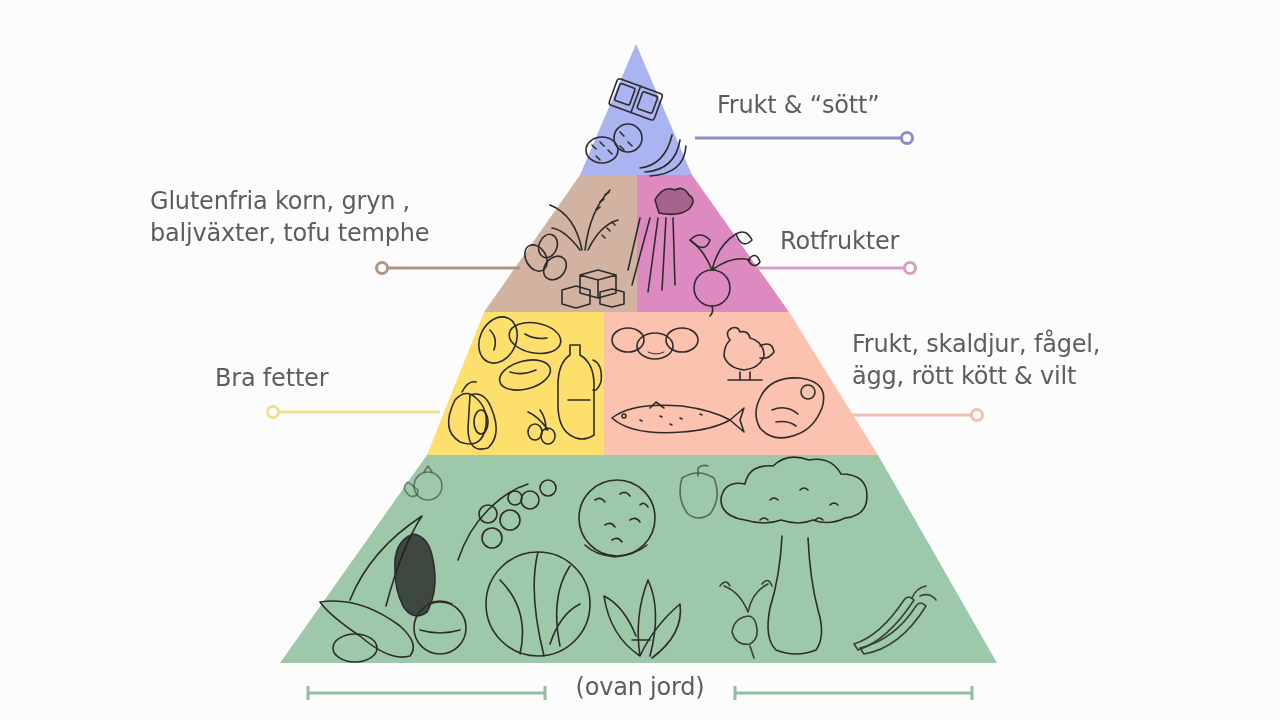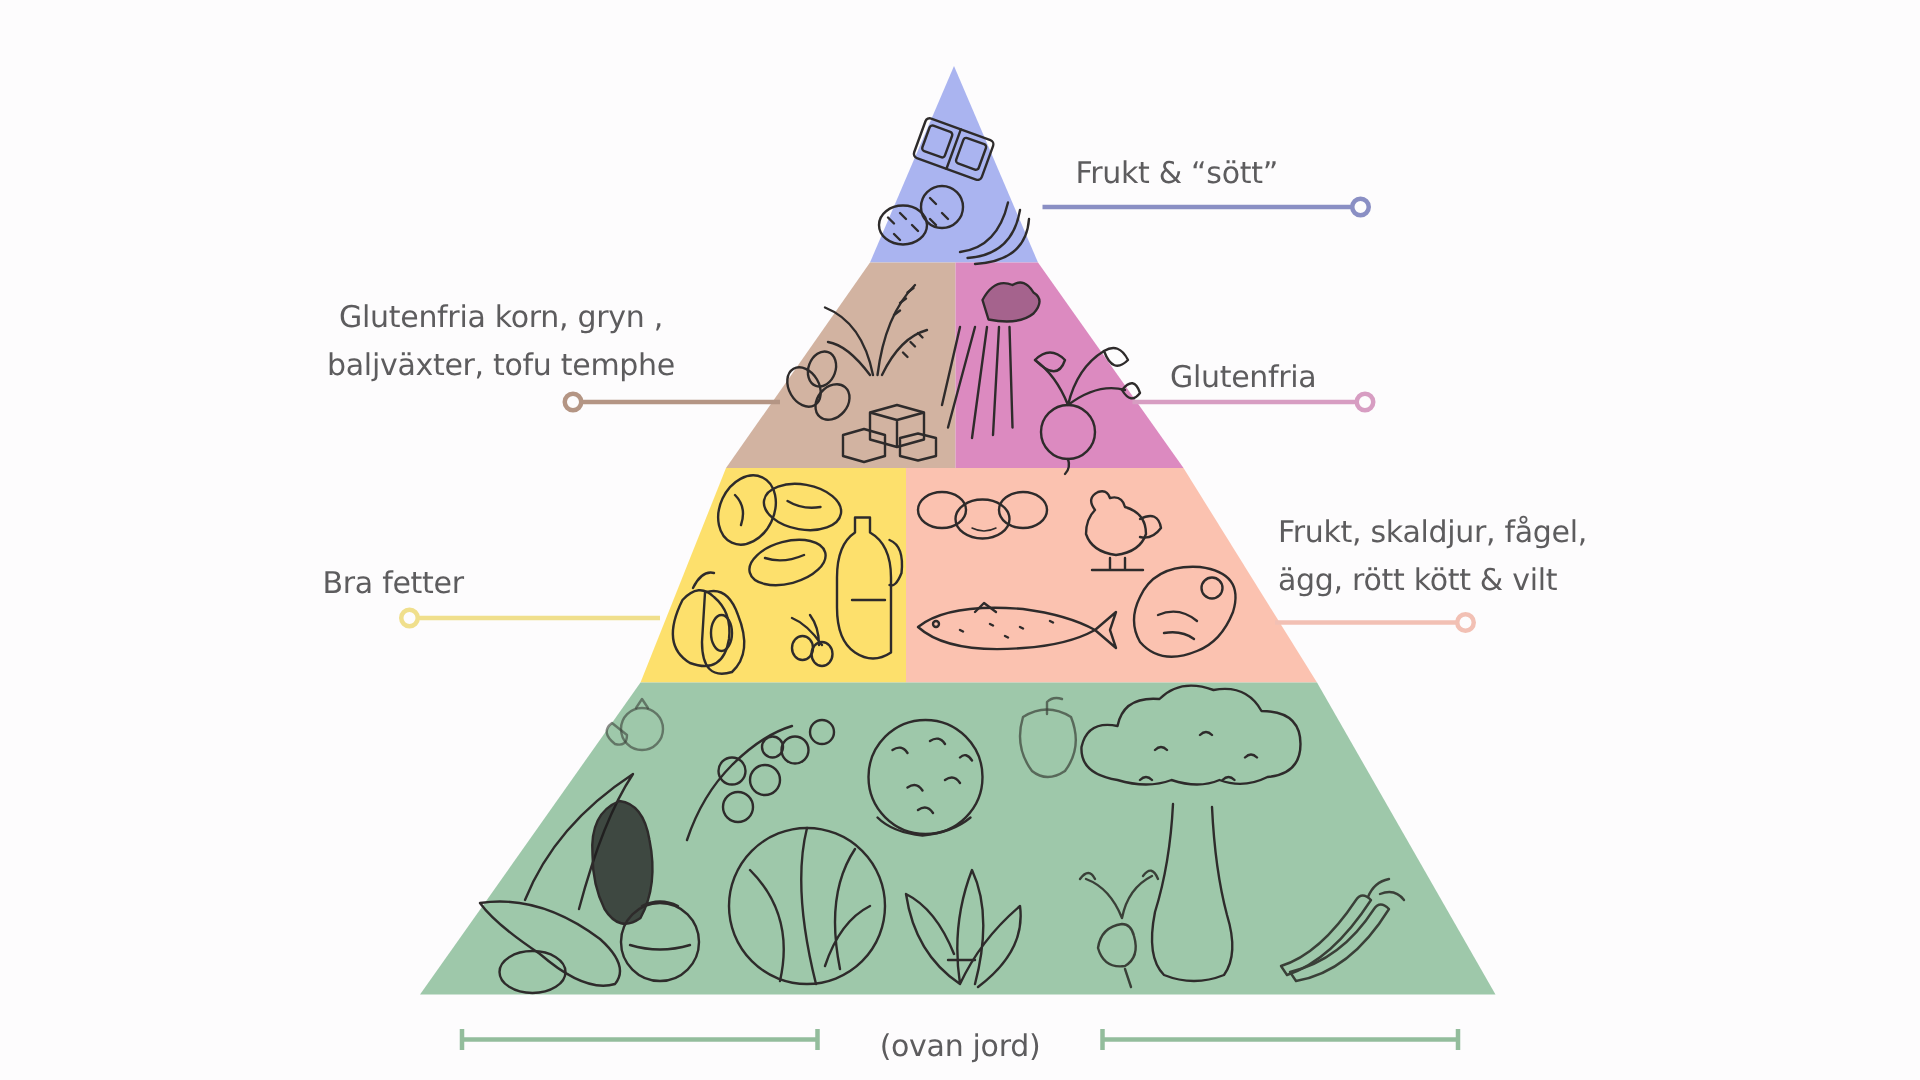--- a/index.html
+++ b/index.html
@@ -6,27 +6,26 @@
   body {
     width: 1280px; height: 720px; overflow: hidden;
     background: #fdfcfd;
     font-family: "DejaVu Sans", sans-serif;
     position: relative;
   }
   #pyramid { position: absolute; left: 0; top: 0; }
   .label {
     position: absolute;
     color: #5d5c5e;
-    font-size: 20px;
+    font-size: 24px;
     line-height: 32px;
     white-space: nowrap;
     letter-spacing: -0.2px;
-    margin-top: 10px;
   }
-  .label.right-align { text-align: center; }
+  .label.right-align { text-align: left; }
   .label.center { text-align: center; }
 </style>
 </head>
 <body>
 
 <svg id="pyramid" width="1280" height="720" viewBox="0 0 1280 720">
 
   <polygon points="636,44 580,175 692,175" fill="#aab4f0"></polygon>
 
   <polygon points="580,175 637,175 637,312 484,312" fill="#d2b3a1"></polygon>
@@ -225,21 +224,21 @@
   </g>
 </svg>
 
 <div class="label" style="left:717px; top:89px;">Frukt &amp; “sött”</div>
 
 <div class="label right-align" style="left:150px; top:185px; width:368px;">
   <div>Glutenfria korn, gryn ,</div>
   <div>baljväxter, tofu temphe</div>
 </div>
 
-<div class="label" style="left:780px; top:225px;">Glutenfria</div>
+<div class="label" style="left:780px; top:225px;">Rotfrukter</div>
 
 <div class="label" style="left:215px; top:362px;">Bra fetter</div>
 
 <div class="label" style="left:852px; top:328px;">
   <div>Frukt, skaldjur, fågel,</div>
   <div>ägg, rött kött &amp; vilt</div>
 </div>
 
 <div class="label center" style="left:540px; top:671px; width:200px;">
   <div>(ovan jord)</div>

